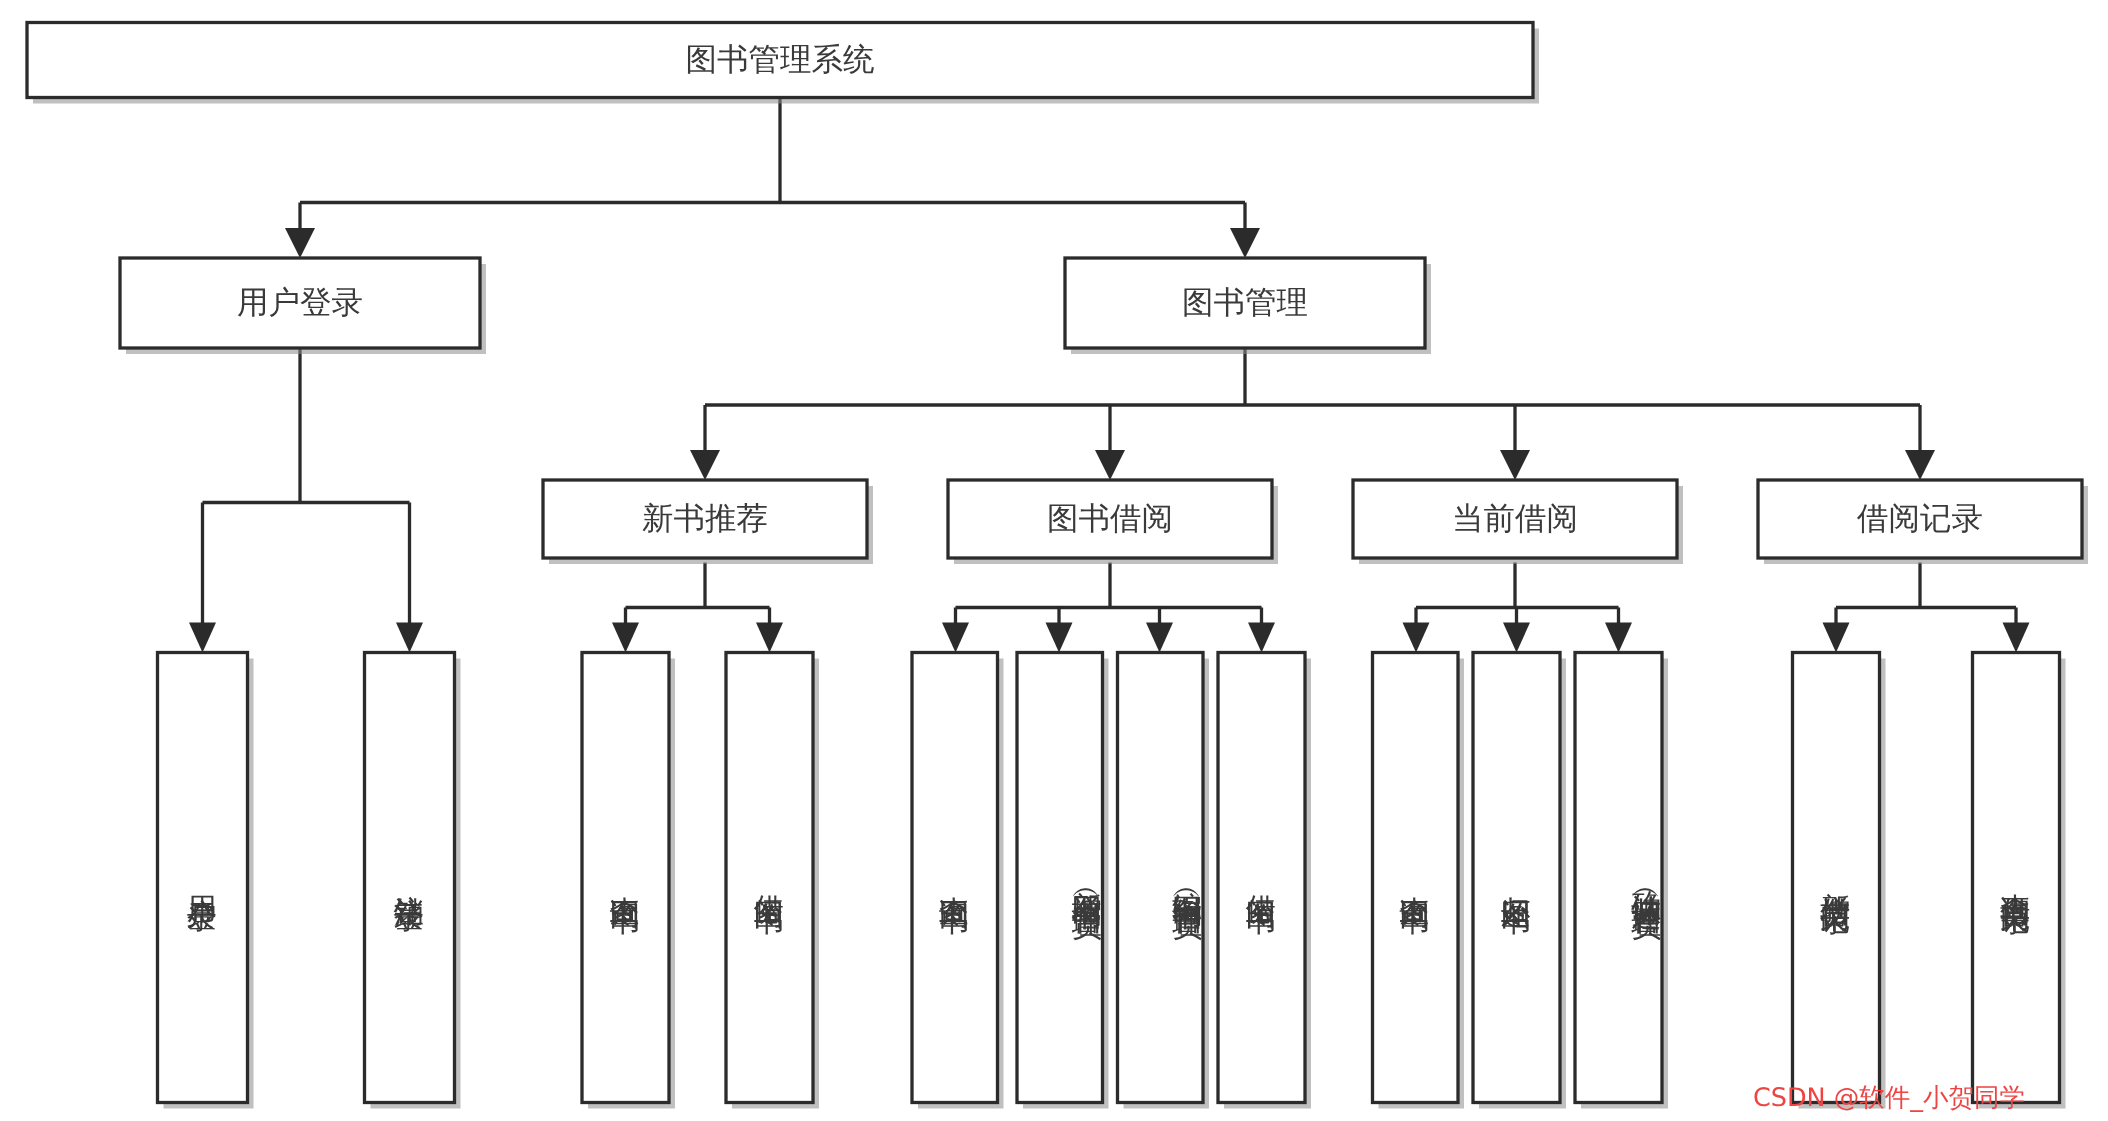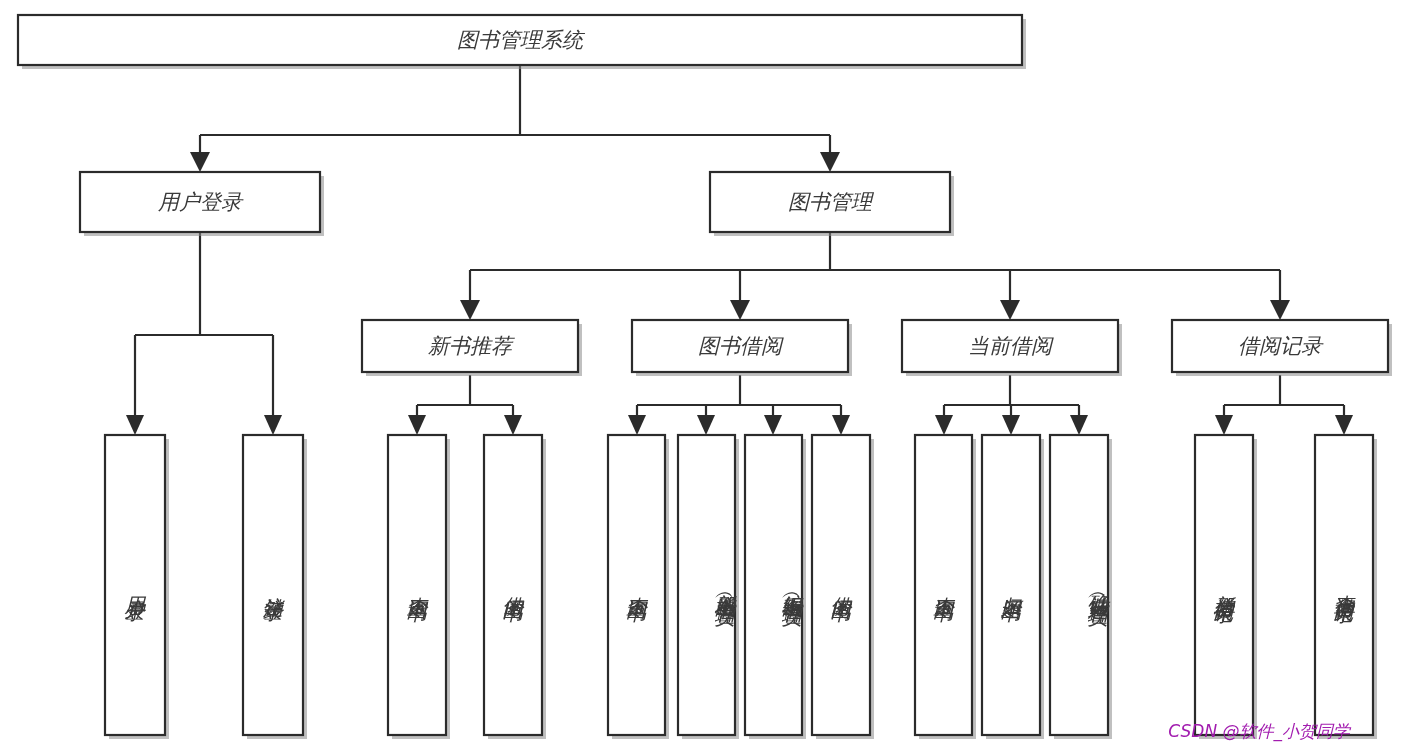--- a/index.html
+++ b/index.html
@@ -12,21 +12,20 @@
     font-family: "DejaVu Sans", "Liberation Sans", sans-serif;
     width: 1405px;
     height: 747px;
     overflow: hidden;
   }
   #diagram-root {
     position: relative;
     width: 1358px;
     height: 747px;
     background: #ffffff;
-    font-style: italic;
   }
   svg.flow {
     position: absolute;
     top: 0;
     left: 0;
     width: 1405px;
     height: 747px;
     display: block;
   }
   .node-rect {
@@ -70,21 +69,21 @@
     white-space: nowrap;
     pointer-events: none;
     user-select: none;
   }
   .watermark {
     position: absolute;
     right: 8px;
     bottom: 4px;
     font-family: "DejaVu Sans", "Liberation Sans", sans-serif;
     font-size: 17px;
-    color: #a21caf;
+    color: #ef4444;
     white-space: nowrap;
     user-select: none;
   }
 </style>
 </head>
 <body>
 
 <div id="diagram-root">
 
   <svg class="flow" viewBox="0 0 1405 747">

